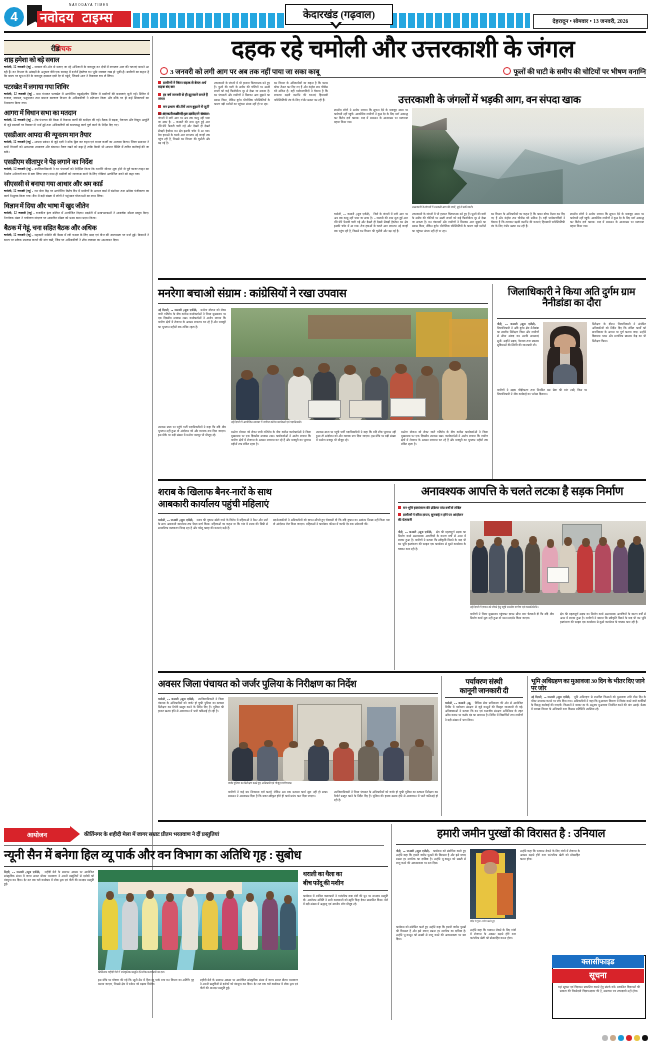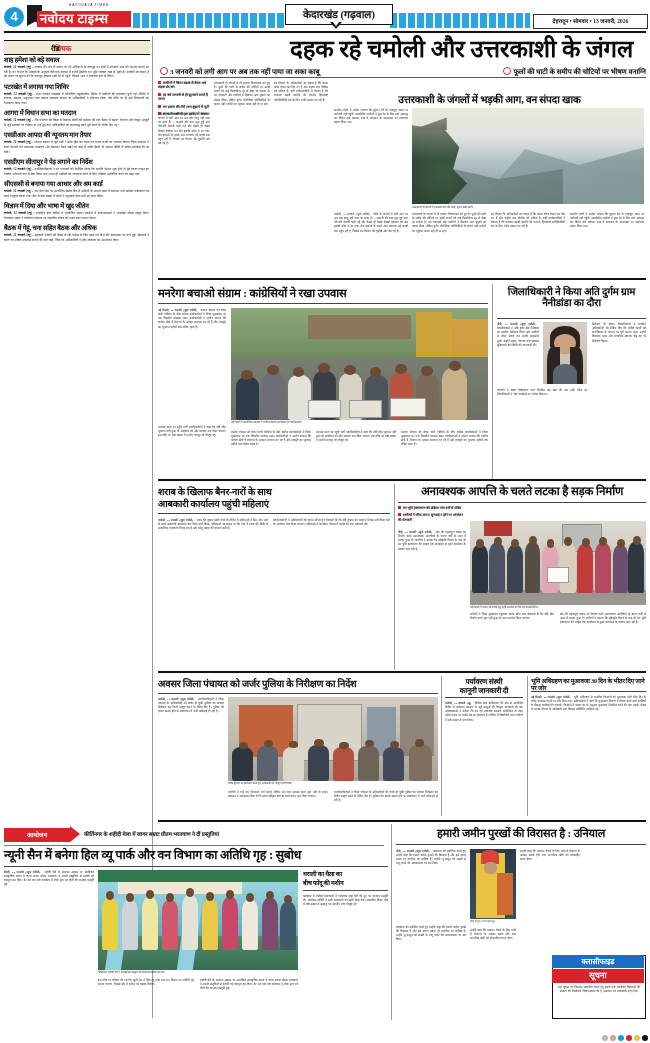--- a/index.html
+++ b/index.html
@@ -10,21 +10,21 @@
   .masthead{position:absolute;left:0;top:0;width:650px;height:32px;}
   .pageno{position:absolute;left:4px;top:7px;width:20px;height:20px;border-radius:50%;
           background:#1b9ad6;color:#fff;font-size:13px;font-weight:bold;text-align:center;
           line-height:20px;font-family:"Liberation Sans",sans-serif;}
   .logo-wrap{position:absolute;left:27px;top:4px;width:104px;height:24px;}
   .logo-flag{position:absolute;left:0;top:1px;width:15px;height:21px;background:#1a1a1a;
              clip-path:polygon(0 0,100% 0,100% 100%,55% 78%,0 100%);}
   .logo-box{position:absolute;left:10px;top:7px;width:94px;height:16px;background:#d8232a;}
   .logo-text{position:absolute;left:13px;top:6px;width:90px;height:17px;color:#fff;
              font-size:13px;font-weight:bold;letter-spacing:.4px;line-height:17px;
-             font-family:Liberation Serif, serif;}
+             font-family:Liberation Mono, monospace;}
   .logo-sup{position:absolute;left:42px;top:-1px;font-size:3.2px;letter-spacing:.9px;
             color:#222;font-family:"Liberation Sans",sans-serif;}
   .bar-stripes{position:absolute;top:13px;height:15px;
     background:repeating-linear-gradient(to right,#25a7e0 0px,#25a7e0 7px,#fff 7px,#fff 9px);}
   .bar-left{left:133px;width:152px;}
   .bar-right{left:390px;width:140px;}
   .edition-tag{position:absolute;left:285px;top:4px;width:106px;height:19px;background:#fff;
         border:1.1px solid #111;text-align:center;font-size:10.5px;font-weight:bold;
         line-height:19px;z-index:4;}
   .edition-tail{position:absolute;left:330px;top:22px;width:0;height:0;z-index:4;
@@ -158,22 +158,22 @@
   <div style="margin-bottom:4px;">
     <div class="hl" style="font-size:6.6px;margin:3px 0 2px;">विज्ञान में दिया और भाषा में खुद जीतेन</div>
     <div class="body-txt"><b>चमोली, 12 जनवरी (न्यू) -</b> <span>राजकीय इंटर कॉलेज में आयोजित विज्ञान प्रदर्शनी में छात्र-छात्राओं ने आकर्षक मॉडल प्रस्तुत किए। निर्णायक मंडल ने पर्यावरण संरक्षण पर आधारित मॉडल को प्रथम स्थान प्रदान किया।</span></div>
   </div>
   <div>
     <div class="hl" style="font-size:6.6px;margin:3px 0 2px;">बैठक में गेहूं, चना सहित बैठक और अधिक</div>
     <div class="body-txt"><b>चमोली, 12 जनवरी (न्यू) -</b> <span>सहकारी समिति की बैठक में रबी फसल के लिए खाद एवं बीज की उपलब्धता पर चर्चा हुई। किसानों ने समय पर उर्वरक उपलब्ध कराने की मांग रखी, जिस पर अधिकारियों ने शीघ्र व्यवस्था का आश्वासन दिया।</span></div>
   </div>
 </div>
 
-<div class="hl" style="position:absolute;left:147px;top:37px;width:486px;font-size:24px;
-     text-align:right;">दहक रहे चमोली और उत्तरकाशी के जंगल</div>
+<div class="hl" style="position:absolute;left:160px;top:37px;width:486px;font-size:24px;
+     text-align:center;">दहक रहे चमोली और उत्तरकाशी के जंगल</div>
 
 <div style="position:absolute;left:160px;top:66px;width:486px;display:flex;gap:6px;
      align-items:center;justify-content:space-between;">
   <div style="font-size:7.1px;font-weight:bold;white-space:nowrap;">
     <span class="ring"></span><span>3 जनवरी को लगी आग पर अब तक नहीं पाया जा सका काबू</span>
   </div>
   <div style="font-size:7.1px;font-weight:bold;white-space:nowrap;">
     <span class="ring"></span><span>फूलों की घाटी के समीप की चोटियों पर भीषण वनाग्नि</span>
   </div>
 </div>

